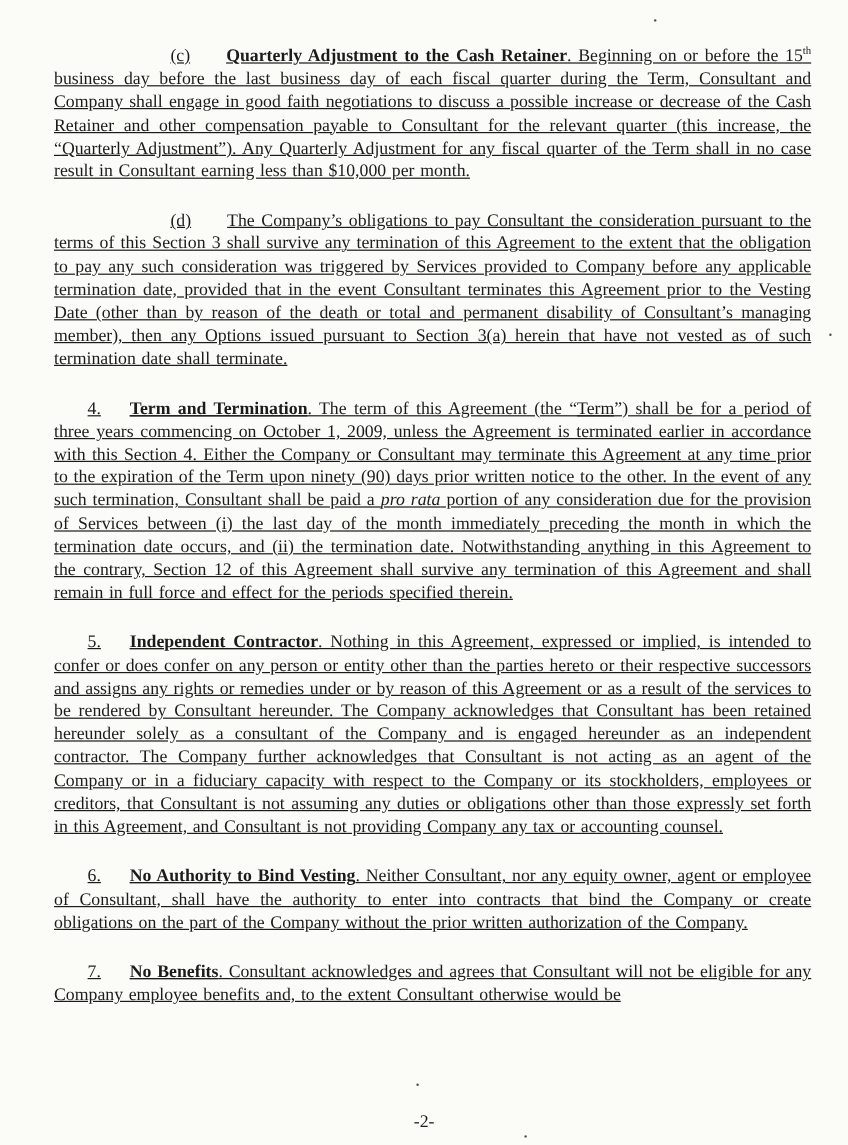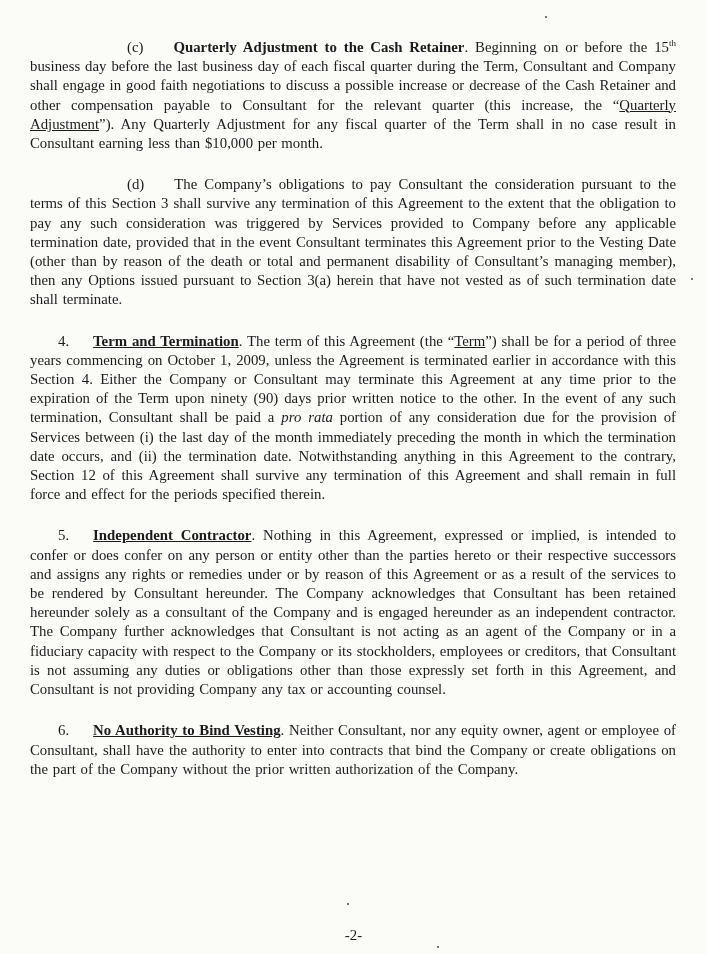--- a/index.html
+++ b/index.html
@@ -10,24 +10,25 @@
     color: #1b1b1b;
     font-family: "Liberation Serif", "DejaVu Serif", serif;
     font-size: 14.8px;
     position: relative;
     overflow: hidden;
   }
   .page {
     padding: 38px 31px 0 30px;
   }
   p.para {
-    margin: 0 0 22px 0;
+    margin: 0 0 22px 15px;
     text-align: justify;
     line-height: 19.2px;
     word-spacing: 1px;
+    text-decoration: underline;
   }
   p.sub { text-indent: 97px; }   
   p.num { text-indent: 28px; }   
   .tab    { display: inline-block; width: 30px; }
   .tab-sm { display: inline-block; width: 24px; }
   .b  { font-weight: bold; }
   .u  { text-decoration: underline; }
   .bu { font-weight: bold; text-decoration: underline; }
   .i  { font-style: italic; }
   sup { font-size: 9px; line-height: 0; }
@@ -55,20 +56,21 @@
   <p class="para sub"><span>(c)</span><span class="tab"></span><span class="b">Quarterly Adjustment to the Cash Retainer</span><span>. Beginning on or before the 15</span><sup>th</sup><span> business day before the last business day of each fiscal quarter during the Term, Consultant and Company shall engage in good faith negotiations to discuss a possible increase or decrease of the Cash Retainer and other compensation payable to Consultant for the relevant quarter (this increase, the “</span><span class="u">Quarterly Adjustment</span><span>”). Any Quarterly Adjustment for any fiscal quarter of the Term shall in no case result in Consultant earning less than $10,000 per month.</span></p>
 
   <p class="para sub"><span>(d)</span><span class="tab"></span><span>The Company’s obligations to pay Consultant the consideration pursuant to the terms of this Section 3 shall survive any termination of this Agreement to the extent that the obligation to pay any such consideration was triggered by Services provided to Company before any applicable termination date, provided that in the event Consultant terminates this Agreement prior to the Vesting Date (other than by reason of the death or total and permanent disability of Consultant’s managing member), then any Options issued pursuant to Section 3(a) herein that have not vested as of such termination date shall terminate.</span></p>
 
   <p class="para num"><span>4.</span><span class="tab-sm"></span><span class="bu">Term and Termination</span><span>. The term of this Agreement (the “</span><span class="u">Term</span><span>”) shall be for a period of three years commencing on October 1, 2009, unless the Agreement is terminated earlier in accordance with this Section 4. Either the Company or Consultant may terminate this Agreement at any time prior to the expiration of the Term upon ninety (90) days prior written notice to the other. In the event of any such termination, Consultant shall be paid a </span><span class="i">pro rata</span><span> portion of any consideration due for the provision of Services between (i) the last day of the month immediately preceding the month in which the termination date occurs, and (ii) the termination date. Notwithstanding anything in this Agreement to the contrary, Section 12 of this Agreement shall survive any termination of this Agreement and shall remain in full force and effect for the periods specified therein.</span></p>
 
   <p class="para num"><span>5.</span><span class="tab-sm"></span><span class="bu">Independent Contractor</span><span>. Nothing in this Agreement, expressed or implied, is intended to confer or does confer on any person or entity other than the parties hereto or their respective successors and assigns any rights or remedies under or by reason of this Agreement or as a result of the services to be rendered by Consultant hereunder. The Company acknowledges that Consultant has been retained hereunder solely as a consultant of the Company and is engaged hereunder as an independent contractor. The Company further acknowledges that Consultant is not acting as an agent of the Company or in a fiduciary capacity with respect to the Company or its stockholders, employees or creditors, that Consultant is not assuming any duties or obligations other than those expressly set forth in this Agreement, and Consultant is not providing Company any tax or accounting counsel.</span></p>
 
   <p class="para num"><span>6.</span><span class="tab-sm"></span><span class="bu">No Authority to Bind Vesting</span><span>. Neither Consultant, nor any equity owner, agent or employee of Consultant, shall have the authority to enter into contracts that bind the Company or create obligations on the part of the Company without the prior written authorization of the Company.</span></p>
 
+  <p class="para num"><span>7.</span><span class="tab-sm"></span><span class="bu">No Benefits</span><span>. Consultant acknowledges and agrees that Consultant will not be eligible for any Company employee benefits and, to the extent Consultant otherwise would be</span></p>
 
 </div>
 
 <div class="speck" style="left:545px; top:16px;"></div>
 <div class="speck" style="left:691px; top:278px;"></div>
 <div class="speck" style="left:347px; top:903px;"></div>
 <div class="speck" style="left:437px; top:946px;"></div>
 
 <div class="footer">-2-</div>
 

